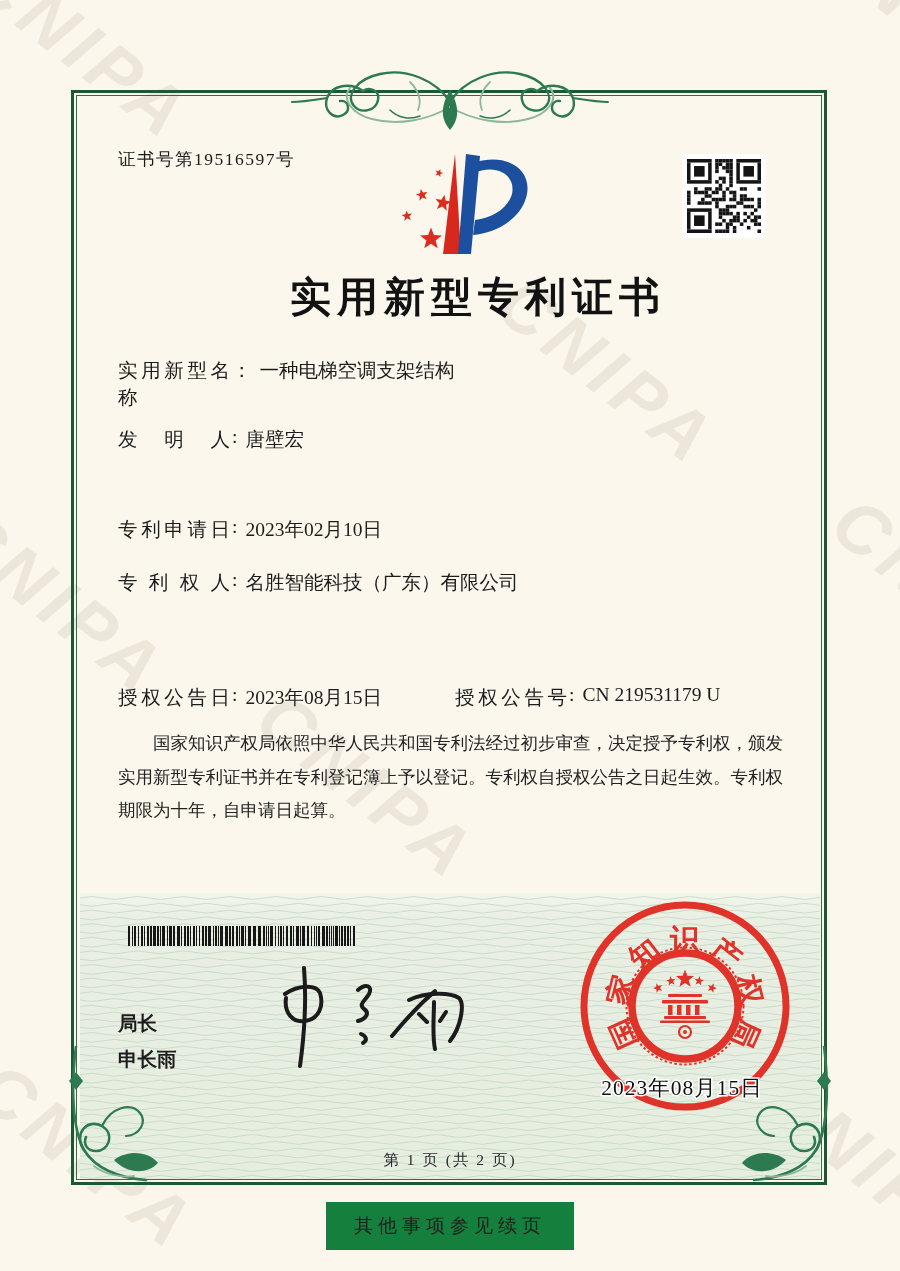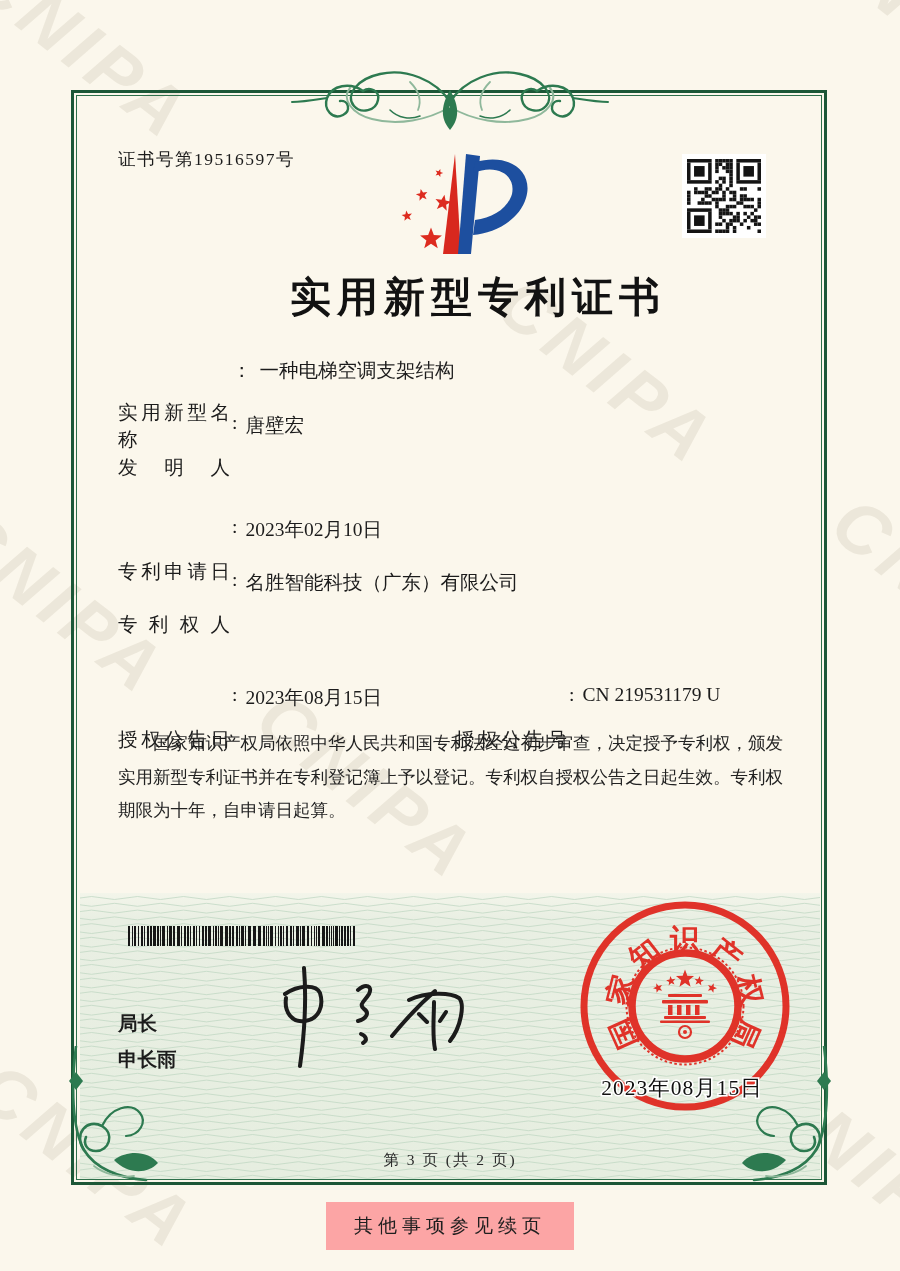--- a/index.html
+++ b/index.html
@@ -18,33 +18,33 @@
   .frame{position:absolute;left:76px;top:95px;width:744px;height:1083px;
          border:1px solid #2e6f4a;}
   .frame::before{content:"";position:absolute;inset:-6px;border:3px solid #1c5737;}
   
   .orn{position:absolute;}
   
   .cert-no{position:absolute;left:118px;top:147px;font-size:17.5px;letter-spacing:1.5px;text-align:center;}
   .title{position:absolute;left:0;top:270px;width:100%;text-align:center;
          font-size:41px;font-weight:700;letter-spacing:6px;color:#121212;padding-left:28px;}
   .row{position:absolute;left:118px;width:676px;font-size:19.5px;}
-  .f-label{display:inline-block;width:112px;text-align:justify;text-align-last:justify;vertical-align:top;margin-top:42px;}
+  .f-label{display:inline-block;width:112px;text-align:justify;text-align-last:justify;vertical-align:top;}
   .f-colon{display:inline-block;margin:0 8px 0 2px;vertical-align:top;}
   .f-value{display:inline-block;vertical-align:top;}
   .addr .f-value{width:512px;line-height:30px;}
   .pair2{position:absolute;left:337px;top:0;}
   .paras{position:absolute;left:118px;top:727px;width:670px;font-size:17.5px;
          line-height:1.92;color:#222;}
   .paras p{margin:0 0 6px 0;text-indent:2em;}
   .director{position:absolute;left:118px;font-size:19.5px;font-weight:bold;}
   .footer-page{position:absolute;left:0;top:1150px;width:100%;text-align:center;
                font-size:15.5px;letter-spacing:2px;color:#2a2a2a;}
   .cont-box{position:absolute;left:50%;top:1202px;transform:translateX(-50%);
-            background:#fca5a5;padding:11px 28px;font-size:19px;letter-spacing:5px;color:#1f1f1f;}
+            background:#15803d;padding:11px 28px;font-size:19px;letter-spacing:5px;color:#1f1f1f;}
   svg{display:block;}
 </style>
 </head>
 <body>
 
 <div class="page">
 
   <div class="wm" style="left:-45px;top:5px">CNIPA</div>
   <div class="wm" style="left:795px;top:-30px">CNIPA</div>
   <div class="wm" style="left:480px;top:330px">CNIPA</div>
@@ -293,21 +293,21 @@
       <rect x="5" y="57.857142857142854" width="3.5238095238095237" height="17.61904761904762" fill="#141414"></rect>
       <rect x="26.142857142857142" y="57.857142857142854" width="3.5238095238095237" height="17.61904761904762" fill="#141414"></rect>
       <rect x="12.047619047619047" y="61.38095238095238" width="10.571428571428571" height="10.571428571428571" fill="#141414"></rect>
     </svg>
 
   <div class="title">实用新型专利证书</div>
 
   <div class="row" style="top:357px">
     <span class="f-label">实用新型名称</span><span class="f-colon">：</span><span class="f-value">一种电梯空调支架结构</span>
   </div>
-  <div class="row" style="top:412px">
+  <div class="row" style="top:426px">
     <span class="f-label">发明人</span><span class="f-colon">:</span><span class="f-value">唐壁宏</span>
   </div>
   <div class="row" style="top:516px">
     <span class="f-label">专利申请日</span><span class="f-colon">:</span><span class="f-value">2023年02月10日</span>
   </div>
   <div class="row" style="top:569px">
     <span class="f-label">专利权人</span><span class="f-colon">:</span><span class="f-value">名胜智能科技（广东）有限公司</span>
   </div>
   <div class="row" style="top:684px">
     <span>
@@ -441,16 +441,16 @@
         <rect x="123" y="109" width="4.5" height="10"></rect>
         <rect x="92" y="120" width="42" height="3" rx="1"></rect>
         <rect x="88" y="124.5" width="50" height="2.5" rx="1"></rect>
         <circle cx="113" cy="136" r="6" fill="none" stroke="#e0251c" stroke-width="2.2"></circle>
         <circle cx="113" cy="136" r="2"></circle>
       </g>
     </g>
     <text id="sealDate" x="110" y="199" text-anchor="middle" font-size="21.5" letter-spacing="1" fill="#101010" stroke="#ffffff" stroke-width="3" paint-order="stroke" font-family="'Liberation Serif','DejaVu Serif',serif">2023年08月15日</text>
   </svg>
 
-  <div class="footer-page">第 3 页 (共 2 页)</div>
+  <div class="footer-page">第 1 页 (共 2 页)</div>
   <div class="cont-box">其他事项参见续页</div>
 
 </div>
 
 </body></html>

